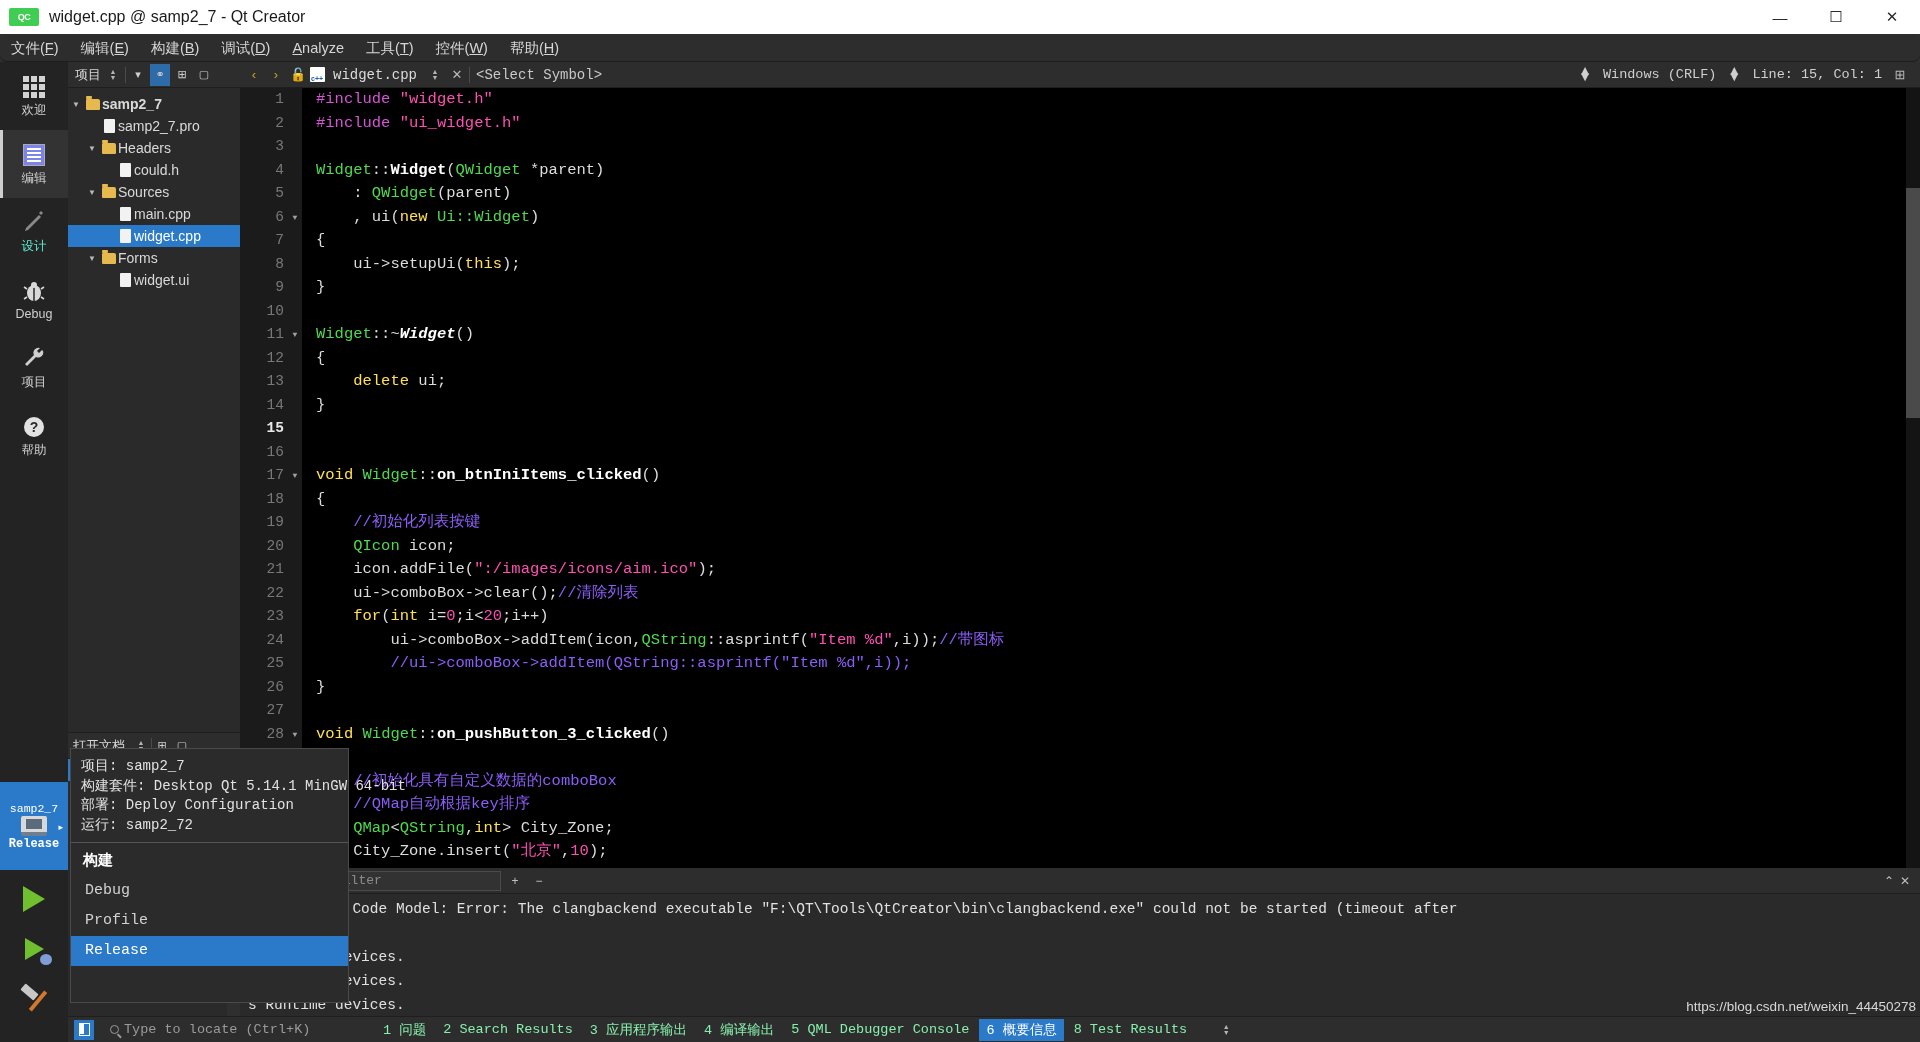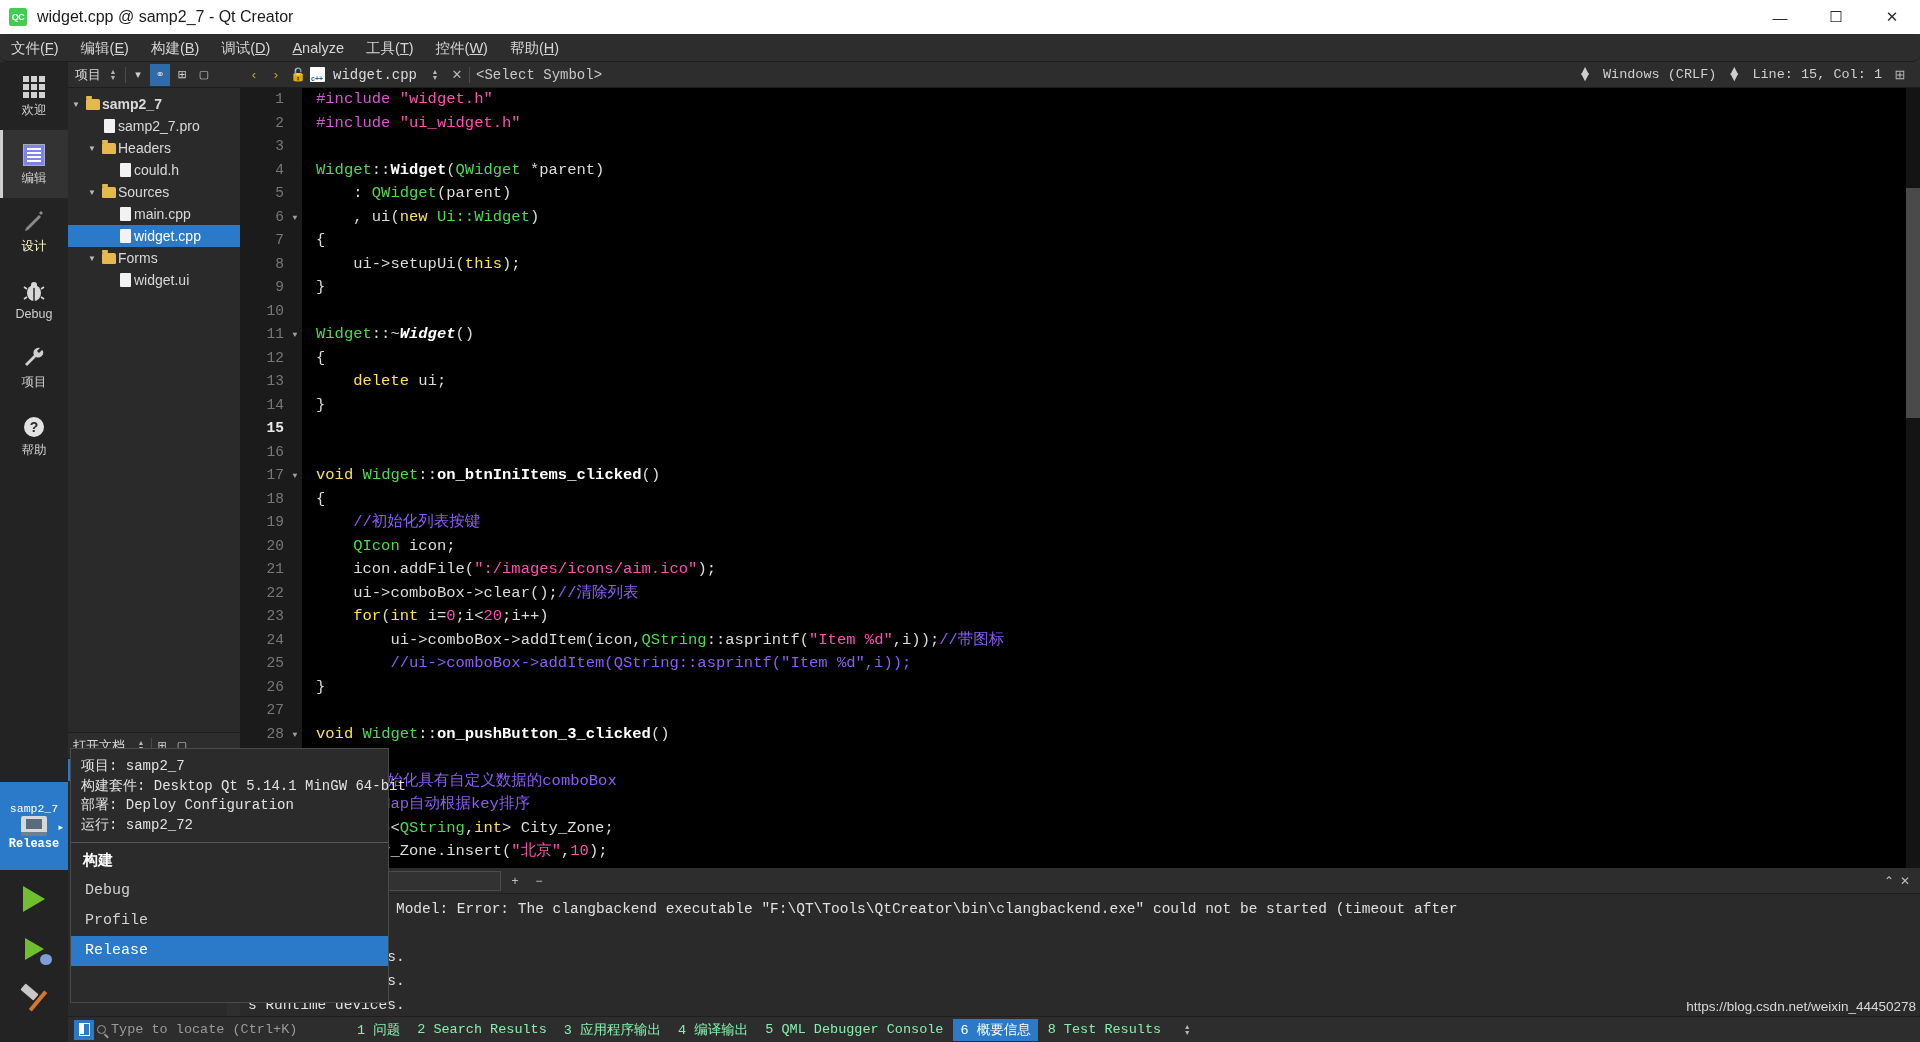--- a/index.html
+++ b/index.html
@@ -10,21 +10,21 @@
     -webkit-font-smoothing:antialiased;
   }
   #app { position:relative; width:1920px; height:1042px; }
 
   
   .titlebar {
     position:absolute; left:0; top:0; width:1920px; height:34px;
     background:#ffffff; display:flex; align-items:center;
   }
   .tb-icon {
-    width:18px; height:18px; margin-left:9px; background:#41cd52;
+    width:30px; height:18px; margin-left:9px; background:#41cd52;
     border-radius:2px; color:#ffffff; font-size:9px; font-weight:bold;
     display:flex; align-items:center; justify-content:center;
     font-family:"Liberation Sans", sans-serif; letter-spacing:-0.5px;
   }
   .tb-title {
     margin-left:10px; color:#1a1a1a; font-size:16px;
     font-family:"Liberation Sans", sans-serif;
   }
   .tb-ctrl { margin-left:auto; display:flex; height:34px; }
   .tb-btn {
@@ -53,21 +53,21 @@
   }
   .mode {
     width:68px; height:68px; display:flex; flex-direction:column;
     align-items:center; justify-content:center; gap:2px; position:relative;
   }
   .mode.active { background:#333333; }
   .mode.active::before {
     content:""; position:absolute; left:0; top:0; width:3px; height:68px; background:#cfcfcf;
   }
   .mode-label { font-size:12.5px; color:#cfcfcf; font-family:"Liberation Sans", sans-serif; }
-  .mode.disabled .mode-label { color:#fef9c3; }
+  .mode.disabled .mode-label { color:#5eead4; }
   .mode-ic { width:26px; height:26px; display:flex; align-items:center; justify-content:center; }
 
   
   .ic-grid { display:grid; grid-template-columns:repeat(3,6px); grid-template-rows:repeat(3,6px); gap:2px; }
   .ic-grid i { background:#d2d2d2; display:block; }
   
   .ic-edit { width:22px; height:22px; background:#7d84e8; border:1px solid #aab; display:flex;
              flex-direction:column; justify-content:center; gap:2px; padding:3px; }
   .ic-edit i { height:2px; background:#ffffff; display:block; }
 
@@ -170,21 +170,21 @@
   .k-pln  { color:#dcdcdc; }
   .k-dtor { color:#ffffff; font-weight:bold; font-style:italic; }
   .k-void { color:#ffe14f; }
 
   
   .vscroll { position:absolute; right:0; top:88px; width:14px; height:780px; background:#141414; }
   .vthumb  { position:absolute; top:100px; width:14px; height:230px; background:#4a4a4a; }
 
   
   .popup {
-    position:absolute; left:70px; top:748px; width:319px; height:255px;
+    position:absolute; left:70px; top:748px; width:279px; height:255px;
     background:#2b2b2b; border:1px solid #4a4a4a; z-index:50;
     font-family:"Liberation Mono", monospace;
   }
   .pp-info { padding:8px 10px 7px 10px; border-bottom:1px solid #555; }
   .pp-line { color:#e2e2e2; font-size:14px; line-height:19.5px; white-space:nowrap; }
   .pp-sect { color:#ffffff; font-size:15px; font-weight:bold; padding:8px 10px 6px 12px;
              font-family:"Liberation Sans", sans-serif; }
   .pp-opt { height:30px; line-height:30px; padding-left:14px; color:#d2d2d2; font-size:15px; }
   .pp-opt.sel { background:#2b7ac9; color:#ffffff; }
 
@@ -199,21 +199,21 @@
   .out-filter span { color:#8b8b8b; font-size:13px; font-family:"Liberation Mono", monospace; }
   .out-right { margin-left:auto; display:flex; gap:6px; padding-right:6px; color:#bdbdbd; font-size:12px; }
   .out-body { position:relative; height:122px; background:#2a2a2a; padding:3px 0 0 8px; overflow:hidden; }
   .out-line { font-family:"Liberation Mono", monospace; font-size:14.5px; color:#e0e0e0;
               line-height:24px; white-space:nowrap; }
   .out-marker { position:absolute; left:0; top:26px; width:4px; height:60px; background:#2b7ac9; }
 
   
   .statusbar {
     position:absolute; left:68px; bottom:0; width:1852px; height:26px;
-    background:#2d2d2d; display:flex; align-items:center; gap:3px;
+    background:#2d2d2d; display:flex; align-items:center; gap:16px;
     border-top:1px solid #1e1e1e; padding-left:6px;
   }
   .sb-sq { width:20px; height:20px; background:#2b7ac9; display:flex; align-items:center; justify-content:center; }
   .sb-sq i { width:11px;height:13px;border:1.5px solid #fff; display:block; position:relative; }
   .sb-sq i::after { content:""; position:absolute; left:0; top:0; width:4px; height:10px; background:#fff; }
   .sb-locate { color:#9a9a9a; font-size:13.5px; font-family:"Liberation Mono", monospace;
                width:250px; display:flex; align-items:center; gap:5px; }
   .sb-tab { color:#86efac; font-size:13.5px; padding:2px 7px; font-family:"Liberation Mono", monospace;
             white-space:nowrap; }
   .sb-tab.act { background:#2b7ac9; color:#ffffff; }

